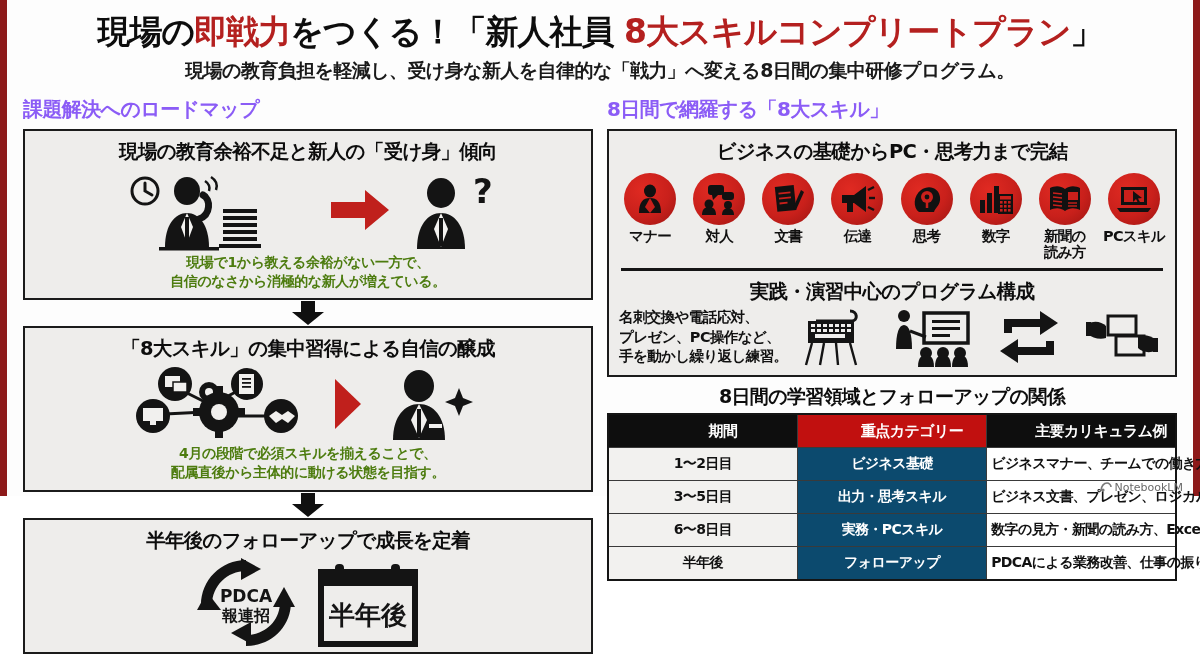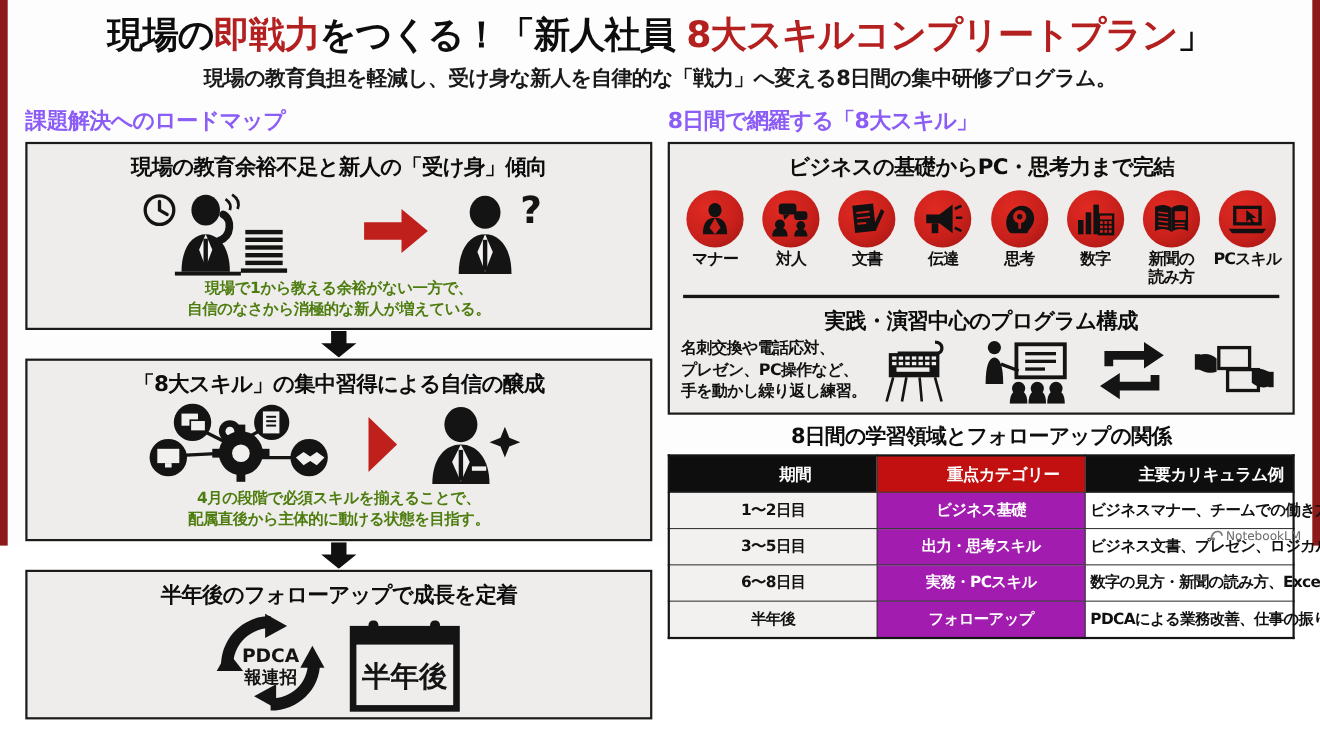--- a/index.html
+++ b/index.html
@@ -83,21 +83,21 @@
     border:2px solid #151515;
   }
   table.sched th,table.sched td{
     border:1.5px solid #3a3a3a;padding:3px 4px;text-align:center;
     font-size:14px;font-weight:bold;letter-spacing:-0.6px;white-space:nowrap;
     height:26px;
   }
   table.sched thead th{background:#0e0e0e;color:#fff;font-size:15px;padding-left:44px;}
   table.sched thead th.cat{background:#c1100f;color:#fff;}
   td.period{width:84px;background:#f2f1ef;color:#111;}
-  td.cat{width:132px;background:#a21caf;color:#ffffff;}
+  td.cat{width:132px;background:#0c4a6e;color:#ffffff;}
   td.curr{background:#ffffff;color:#111;text-align:left;padding-left:8px;font-size:13.5px;}
   
   .wm{
     position:absolute;right:10px;bottom:2px;display:flex;align-items:center;gap:3px;
     font-size:11px;color:#6a6a6a;font-weight:normal;letter-spacing:0px;
   }
 </style>
 </head>
 <body>
 

